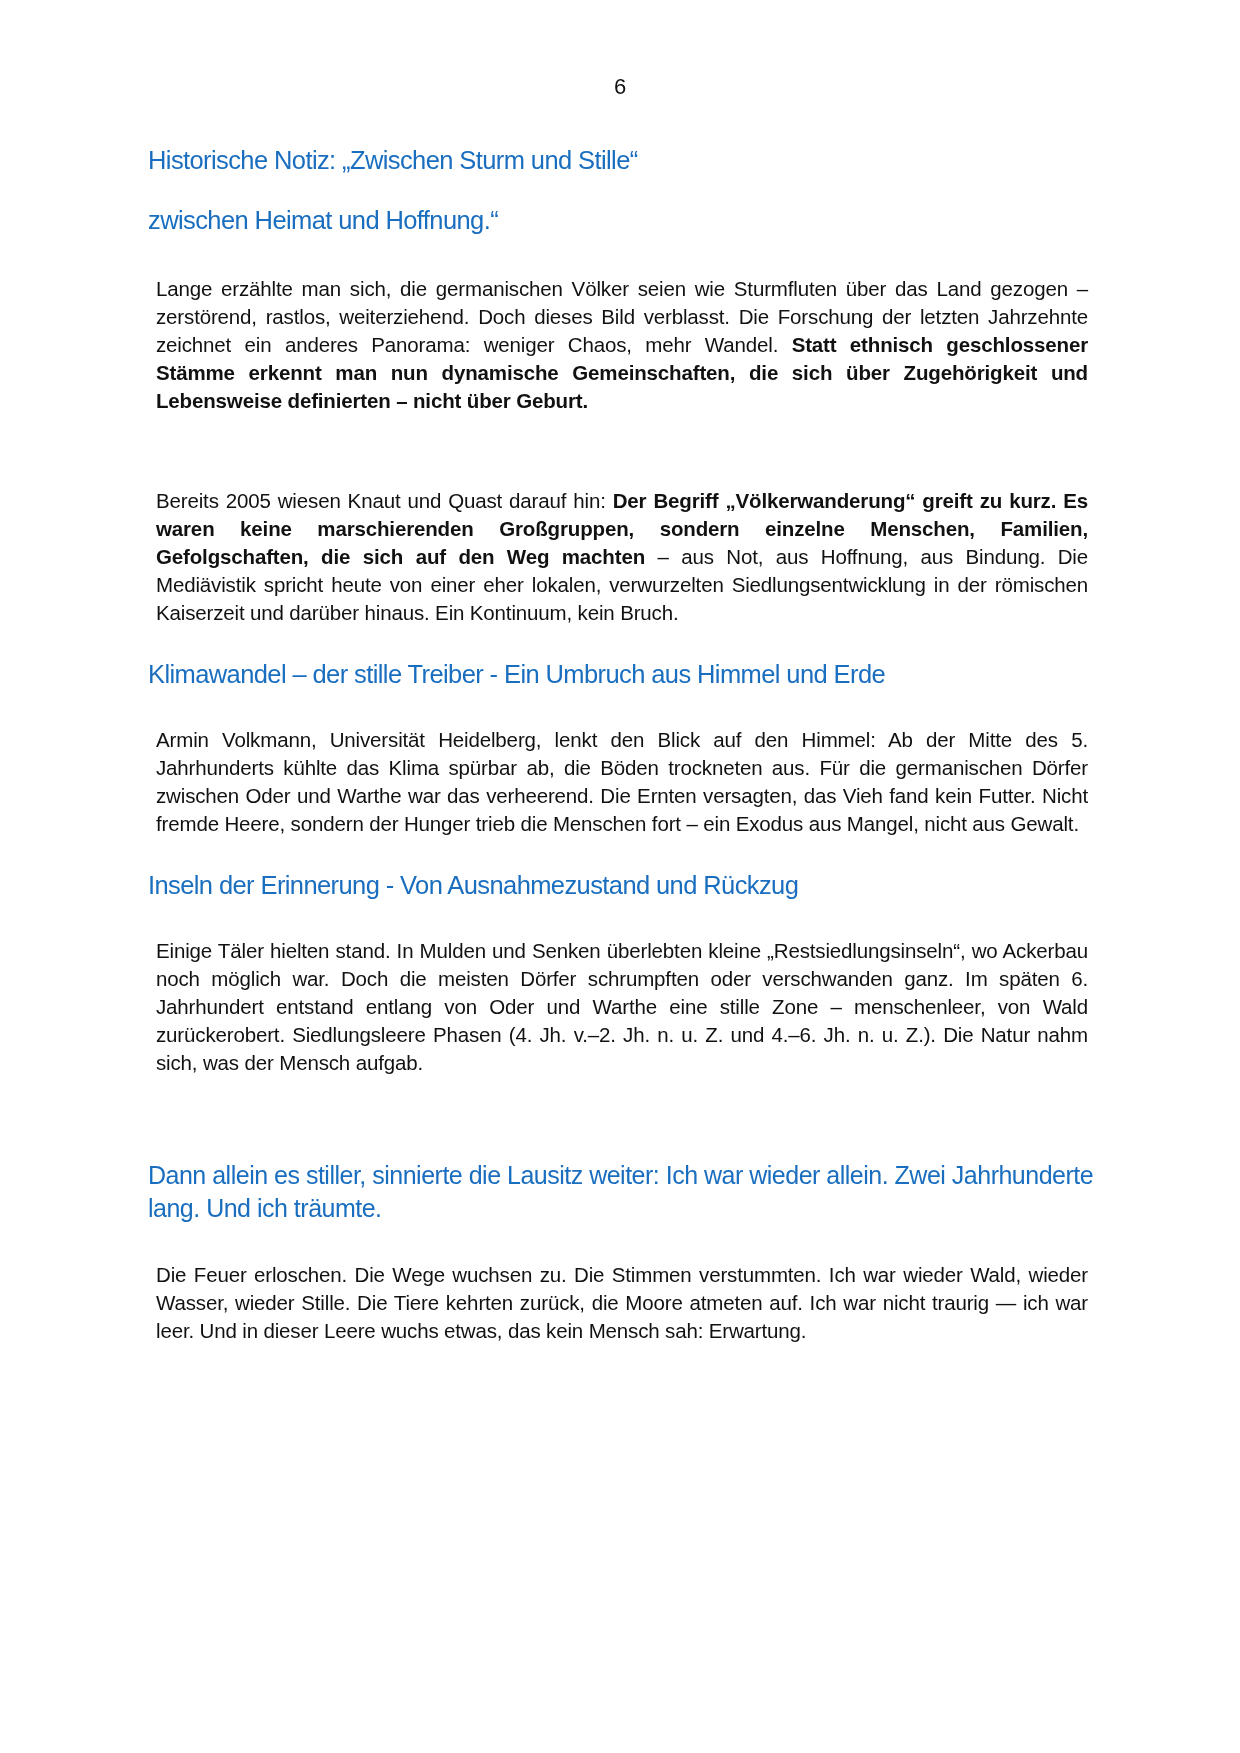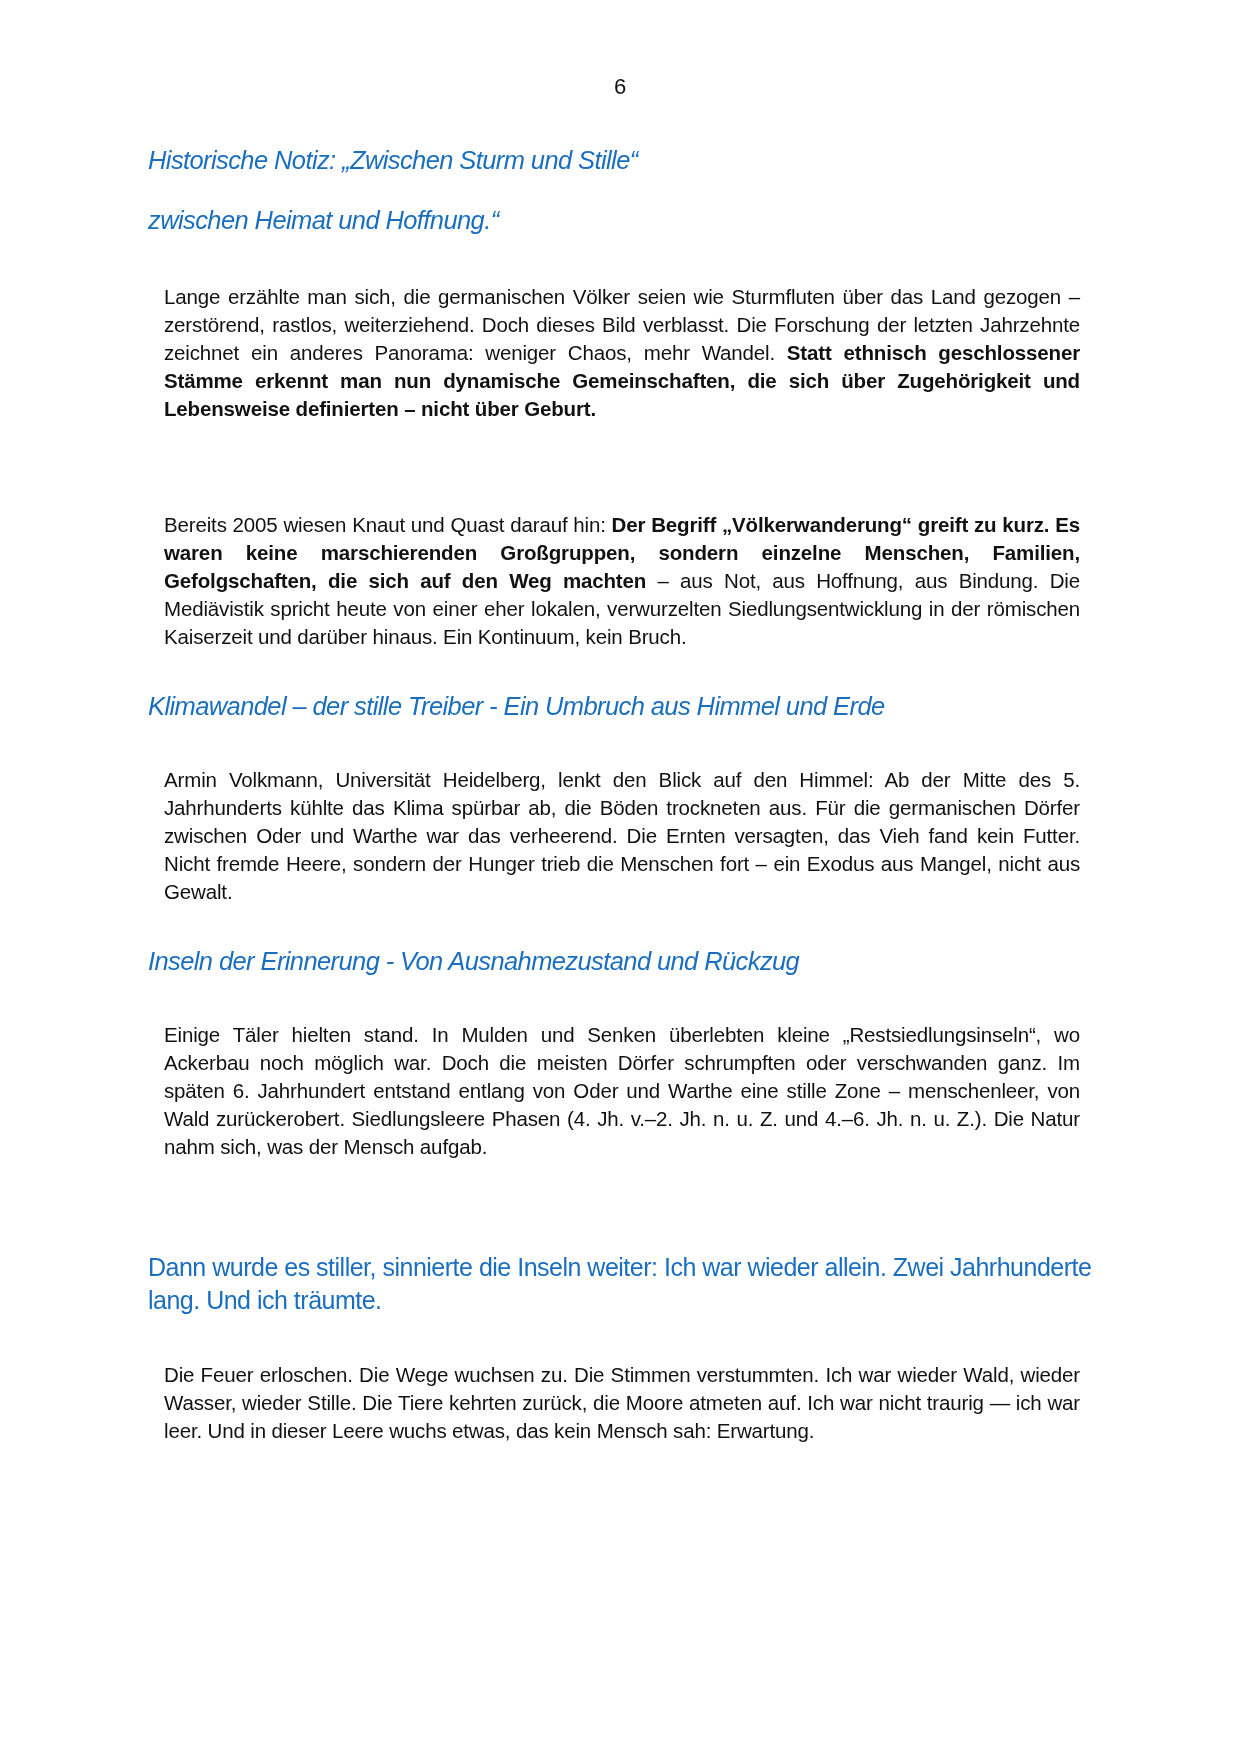--- a/index.html
+++ b/index.html
@@ -25,37 +25,36 @@
       line-height: 26px;
     }
     .content {
       position: absolute;
       left: 148px;
       top: 145px;
       width: 948px;
     }
     .h-italic {
       color: #1a6ebf;
-      font-style: italic;
       font-weight: normal;
       font-size: 25.5px;
       line-height: 30px;
       letter-spacing: -0.6px;
       margin: 0;
     }
     .h-upright {
       color: #1a6ebf;
       font-weight: normal;
       font-size: 25px;
       line-height: 33px;
       letter-spacing: -0.5px;
       margin: 0;
     }
     p {
-      margin: 16px;
+      margin: 8px;
       font-size: 20.5px;
       line-height: 28px;
       text-align: justify;
       letter-spacing: -0.15px;
     }
     b { font-weight: bold; }
     .gap-title-quote { height: 30px; }
     .gap-quote-body { height: 32px; }
     .gap-para { height: 28px; }
     .gap-h-body { height: 29px; }
@@ -87,18 +86,18 @@
   <div class="gap-h-body"></div>
   <p>Armin Volkmann, Universität Heidelberg, lenkt den Blick auf den Himmel: Ab der Mitte des 5. Jahrhunderts kühlte das Klima spürbar ab, die Böden trockneten aus. Für die germanischen Dörfer zwischen Oder und Warthe war das verheerend. Die Ernten versagten, das Vieh fand kein Futter. Nicht fremde Heere, sondern der Hunger trieb die Menschen fort – ein Exodus aus Mangel, nicht aus Gewalt.</p>
   <div class="gap-before-h"></div>
 
   <h2 class="h-italic">Inseln der Erinnerung - Von Ausnahmezustand und Rückzug</h2>
   <div class="gap-h-body"></div>
   <p>Einige Täler hielten stand. In Mulden und Senken überlebten kleine „Restsiedlungsinseln“, wo Ackerbau noch möglich war. Doch die meisten Dörfer schrumpften oder verschwanden ganz. Im späten 6. Jahrhundert entstand entlang von Oder und Warthe eine stille Zone – menschenleer, von Wald zurückerobert. Siedlungsleere Phasen (4. Jh. v.–2. Jh. n. u. Z. und 4.–6. Jh. n. u. Z.). Die Natur nahm sich, was der Mensch aufgab.</p>
 
   <div style="height:74px"></div>
 
-  <h2 class="h-upright">Dann wurde es stiller, sinnierte die Inseln weiter: Ich war wieder allein. Zwei Jahrhunderte lang. Und ich träumte.</h2>
+  <h2 class="h-upright">Dann allein es stiller, sinnierte die Lausitz weiter: Ich war wieder allein. Zwei Jahrhunderte lang. Und ich träumte.</h2>
   <div style="height:28px"></div>
   <p>Die Feuer erloschen. Die Wege wuchsen zu. Die Stimmen verstummten. Ich war wieder Wald, wieder Wasser, wieder Stille. Die Tiere kehrten zurück, die Moore atmeten auf. Ich war nicht traurig — ich war leer. Und in dieser Leere wuchs etwas, das kein Mensch sah: Erwartung.</p>
   <div class="gap-para"></div>
 
 </div>
 
 </body></html>

